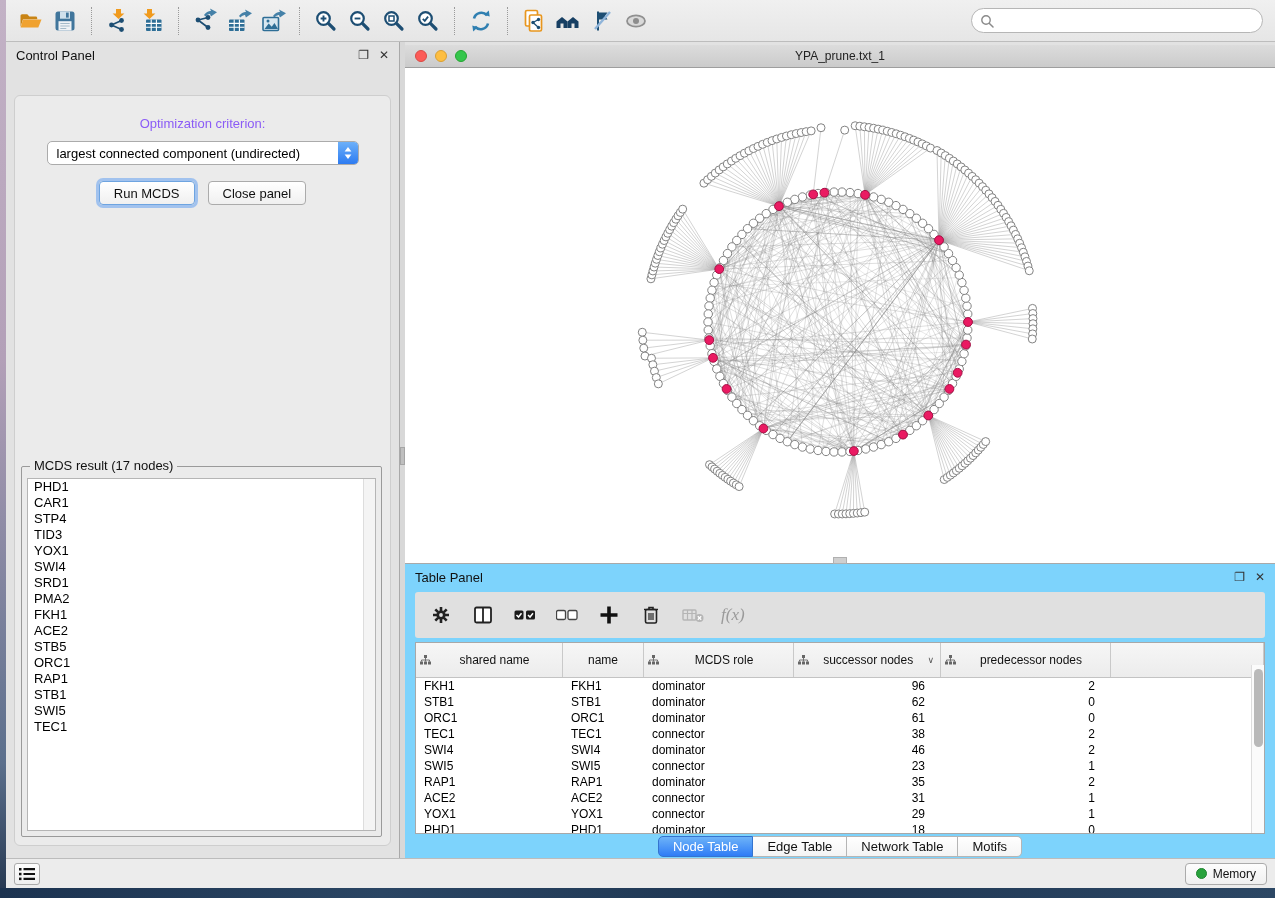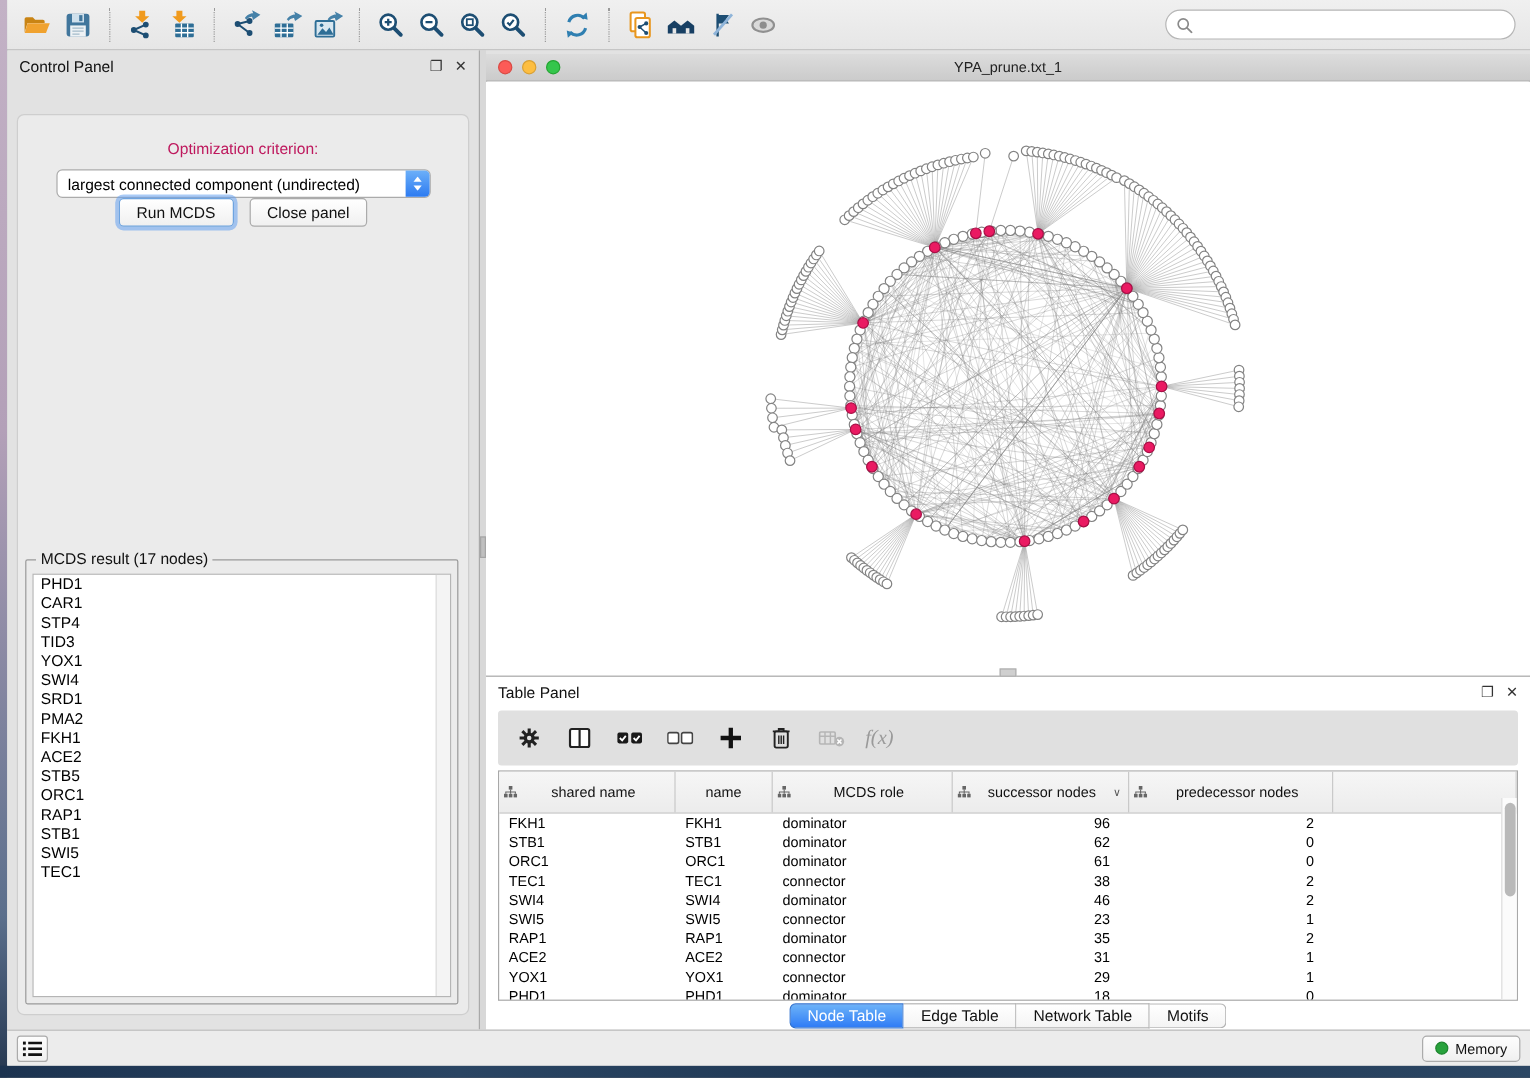--- a/index.html
+++ b/index.html
@@ -33,29 +33,29 @@
   .panel-header .spacer { flex:1; }
   .win-glyph { font-size:12px; color:#333; margin-left:10px; line-height:1; cursor:default; }
   .ctl-tabs { position:absolute; top:31px; left:0; width:100%; display:flex; justify-content:center; z-index:2; }
   .ctab { height:23px; padding:0 16px; background:linear-gradient(#ffffff,#f2f2f2);
     border:1px solid #adadad; border-left:none; font-size:13px; display:flex; align-items:center; color:#111; }
   .ctab:first-child { border-left:1px solid #adadad; border-radius:5px 0 0 5px; }
   .ctab:last-child { border-radius:0 5px 5px 0; }
   .ctab.sel { background:linear-gradient(#5fa8f7,#2f7df2); color:#fff; border-color:#3879c8; }
   .ctl-content { position:absolute; left:8px; right:8px; top:53px; bottom:12px;
     background:#ebebeb; border:1px solid #cecece; border-radius:6px; }
-  .opt-label { margin-top:20px; text-align:center; font-size:13px; color:#be185d; }
+  .opt-label { margin-top:20px; text-align:center; font-size:13px; color:#8b5cf6; }
   .combo { margin:10px auto 0; width:312px; height:24px; background:#fff;
     border:1px solid #ababab; border-radius:5px; display:flex; align-items:center; font-size:13px; }
   .combo .val { flex:1; padding-left:9px; white-space:nowrap; }
   .combo .step { width:20px; height:22px; margin:0; border-radius:0 4px 4px 0;
     background:linear-gradient(#6cb0f9,#2d7bf1); display:flex; flex-direction:column;
     align-items:center; justify-content:center; gap:2px; }
   .combo .step svg { display:block; }
-  .btn-row { display:flex; justify-content:center; gap:13px; }
+  .btn-row { margin-top:16px; display:flex; justify-content:center; gap:13px; }
   .push-btn { height:24px; padding:0 14px; font-size:13px; color:#111;
     background:linear-gradient(#ffffff,#f0f0f0); border:1px solid #ababab; border-radius:4px; }
   .push-btn.focused { box-shadow:0 0 0 3px rgba(100,160,240,.55); border-color:#6ea4e0; }
   .fieldset { position:absolute; left:6px; right:8px; top:370px; bottom:8px;
     border:1px solid #9a9a9a; border-radius:2px; }
   .fieldset .legend { position:absolute; top:-9px; left:8px; background:#ebebeb;
     padding:0 4px; font-size:13px; color:#111; }
   .mcds-list { position:absolute; left:5px; right:5px; top:11px; bottom:5px; background:#fff;
     border:1px solid #b5b5b5; overflow:hidden; }
   .mcds-scroll { position:absolute; top:0; right:0; bottom:0; width:12px;
@@ -77,21 +77,21 @@
   .tl.red { background:#fc5b57; border:1px solid #d94a44; margin-left:10px; }
   .tl.yellow { background:#fdbe41; border:1px solid #d9a033; }
   .tl.green { background:#35c64c; border:1px solid #24a532; }
   .net-title { position:absolute; left:0; right:0; text-align:center; font-size:12px; color:#222; }
   .net-canvas { position:absolute; left:1px; top:23px; right:1px; bottom:0; background:#fff; }
   .hgrip { position:absolute; left:50%; top:515px; width:14px; height:7px; margin-left:-7px;
     background:#cfcfcf; border:1px solid #b0b0b0; z-index:3; }
 
   
   .table-panel { position:absolute; left:0; top:521px; right:0; bottom:0;
-    background:#ffffff; border-top:1px solid #a9a9a9; }
+    background:#7dd3fc; border-top:1px solid #a9a9a9; }
   .tp-toolbar { position:absolute; left:10px; right:10px; top:28px; height:46px;
     background:#e0e0e0; border-radius:3px; display:flex; align-items:center; padding:0 12px; gap:14px; }
   .tp-btn { width:28px; height:30px; display:flex; align-items:center; justify-content:center; }
   .fx { font-family:Liberation Serif, serif; font-style:italic;
     font-size:17px; color:#9a9a9a; }
   .table-wrap { position:absolute; left:10px; right:10px; top:78px; height:192px;
     background:#fff; border:1px solid #a8a8a8; overflow:hidden; }
   .thead { display:grid; grid-template-columns:147px 81px 150px 147px 170px 1fr;
     height:35px; background:linear-gradient(#f6f6f6,#ececec); border-bottom:1px solid #c3c3c3; }
   .th { display:flex; align-items:center; font-size:12px; color:#111;

